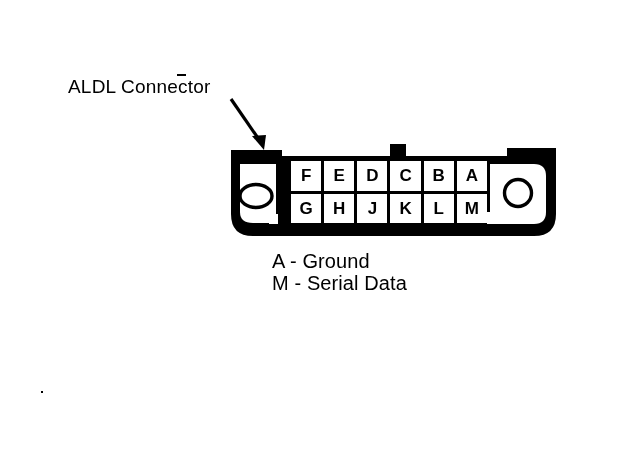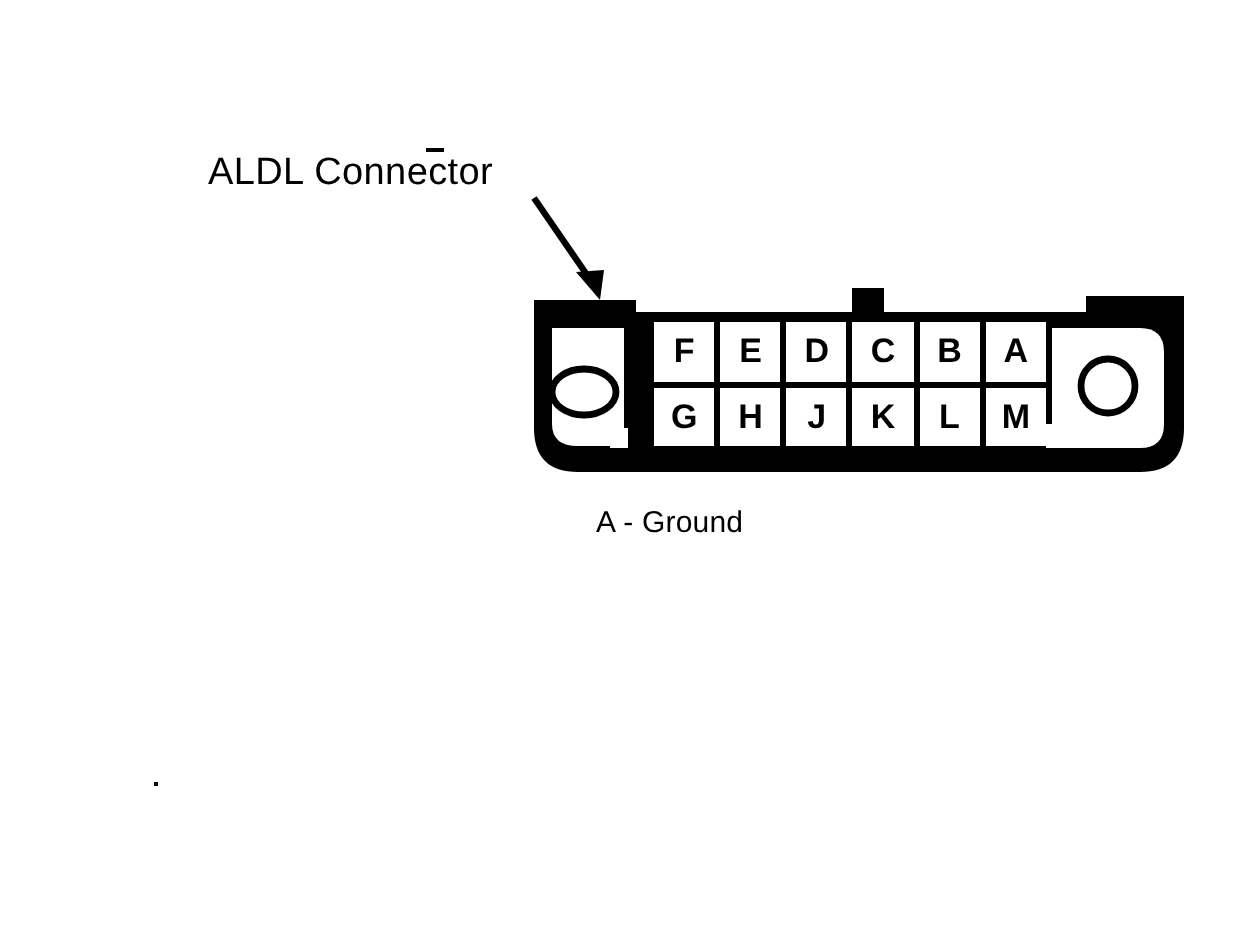--- a/index.html
+++ b/index.html
@@ -11,21 +11,20 @@
     width: 618px;
     height: 474px;
     position: relative;
     overflow: hidden;
     font-family: "Liberation Sans", sans-serif;
     color: #000000;
   }
   #diagram-root {
     position: absolute;
     inset: 0;
-    margin-left: 36px;
   }
 
   
   #callout-label {
     position: absolute;
     left: 68px;
     top: 76px;
     font-size: 19px;
     line-height: 22px;
     letter-spacing: 0.2px;
@@ -78,23 +77,23 @@
     justify-content: center;
     font-size: 17px;
     font-weight: bold;
     line-height: 1;
     color: #000;
   }
 
   
   #legend {
     position: absolute;
-    left: 262px;
+    left: 272px;
     top: 251px;
-    font-size: 15px;
+    font-size: 20px;
     line-height: 21.5px;
     letter-spacing: 0.1px;
     white-space: nowrap;
   }
   .legend-row { display: block; }
   .legend-key { }
   .legend-sep { }
   .legend-desc { }
 
   
@@ -180,17 +179,22 @@
     <div class="pin-cell">L</div>
     <div class="pin-cell">M</div>
   </div>
 
   <div id="legend">
     <div class="legend-row">
       <span class="legend-key">A</span>
       <span class="legend-sep">-</span>
       <span class="legend-desc">Ground</span>
     </div>
+    <div class="legend-row">
+      <span class="legend-key">M</span>
+      <span class="legend-sep">-</span>
+      <span class="legend-desc">Serial Data</span>
+    </div>
   </div>
 
   <div id="stray-speck"></div>
 
 </div>
 
 </body></html>

